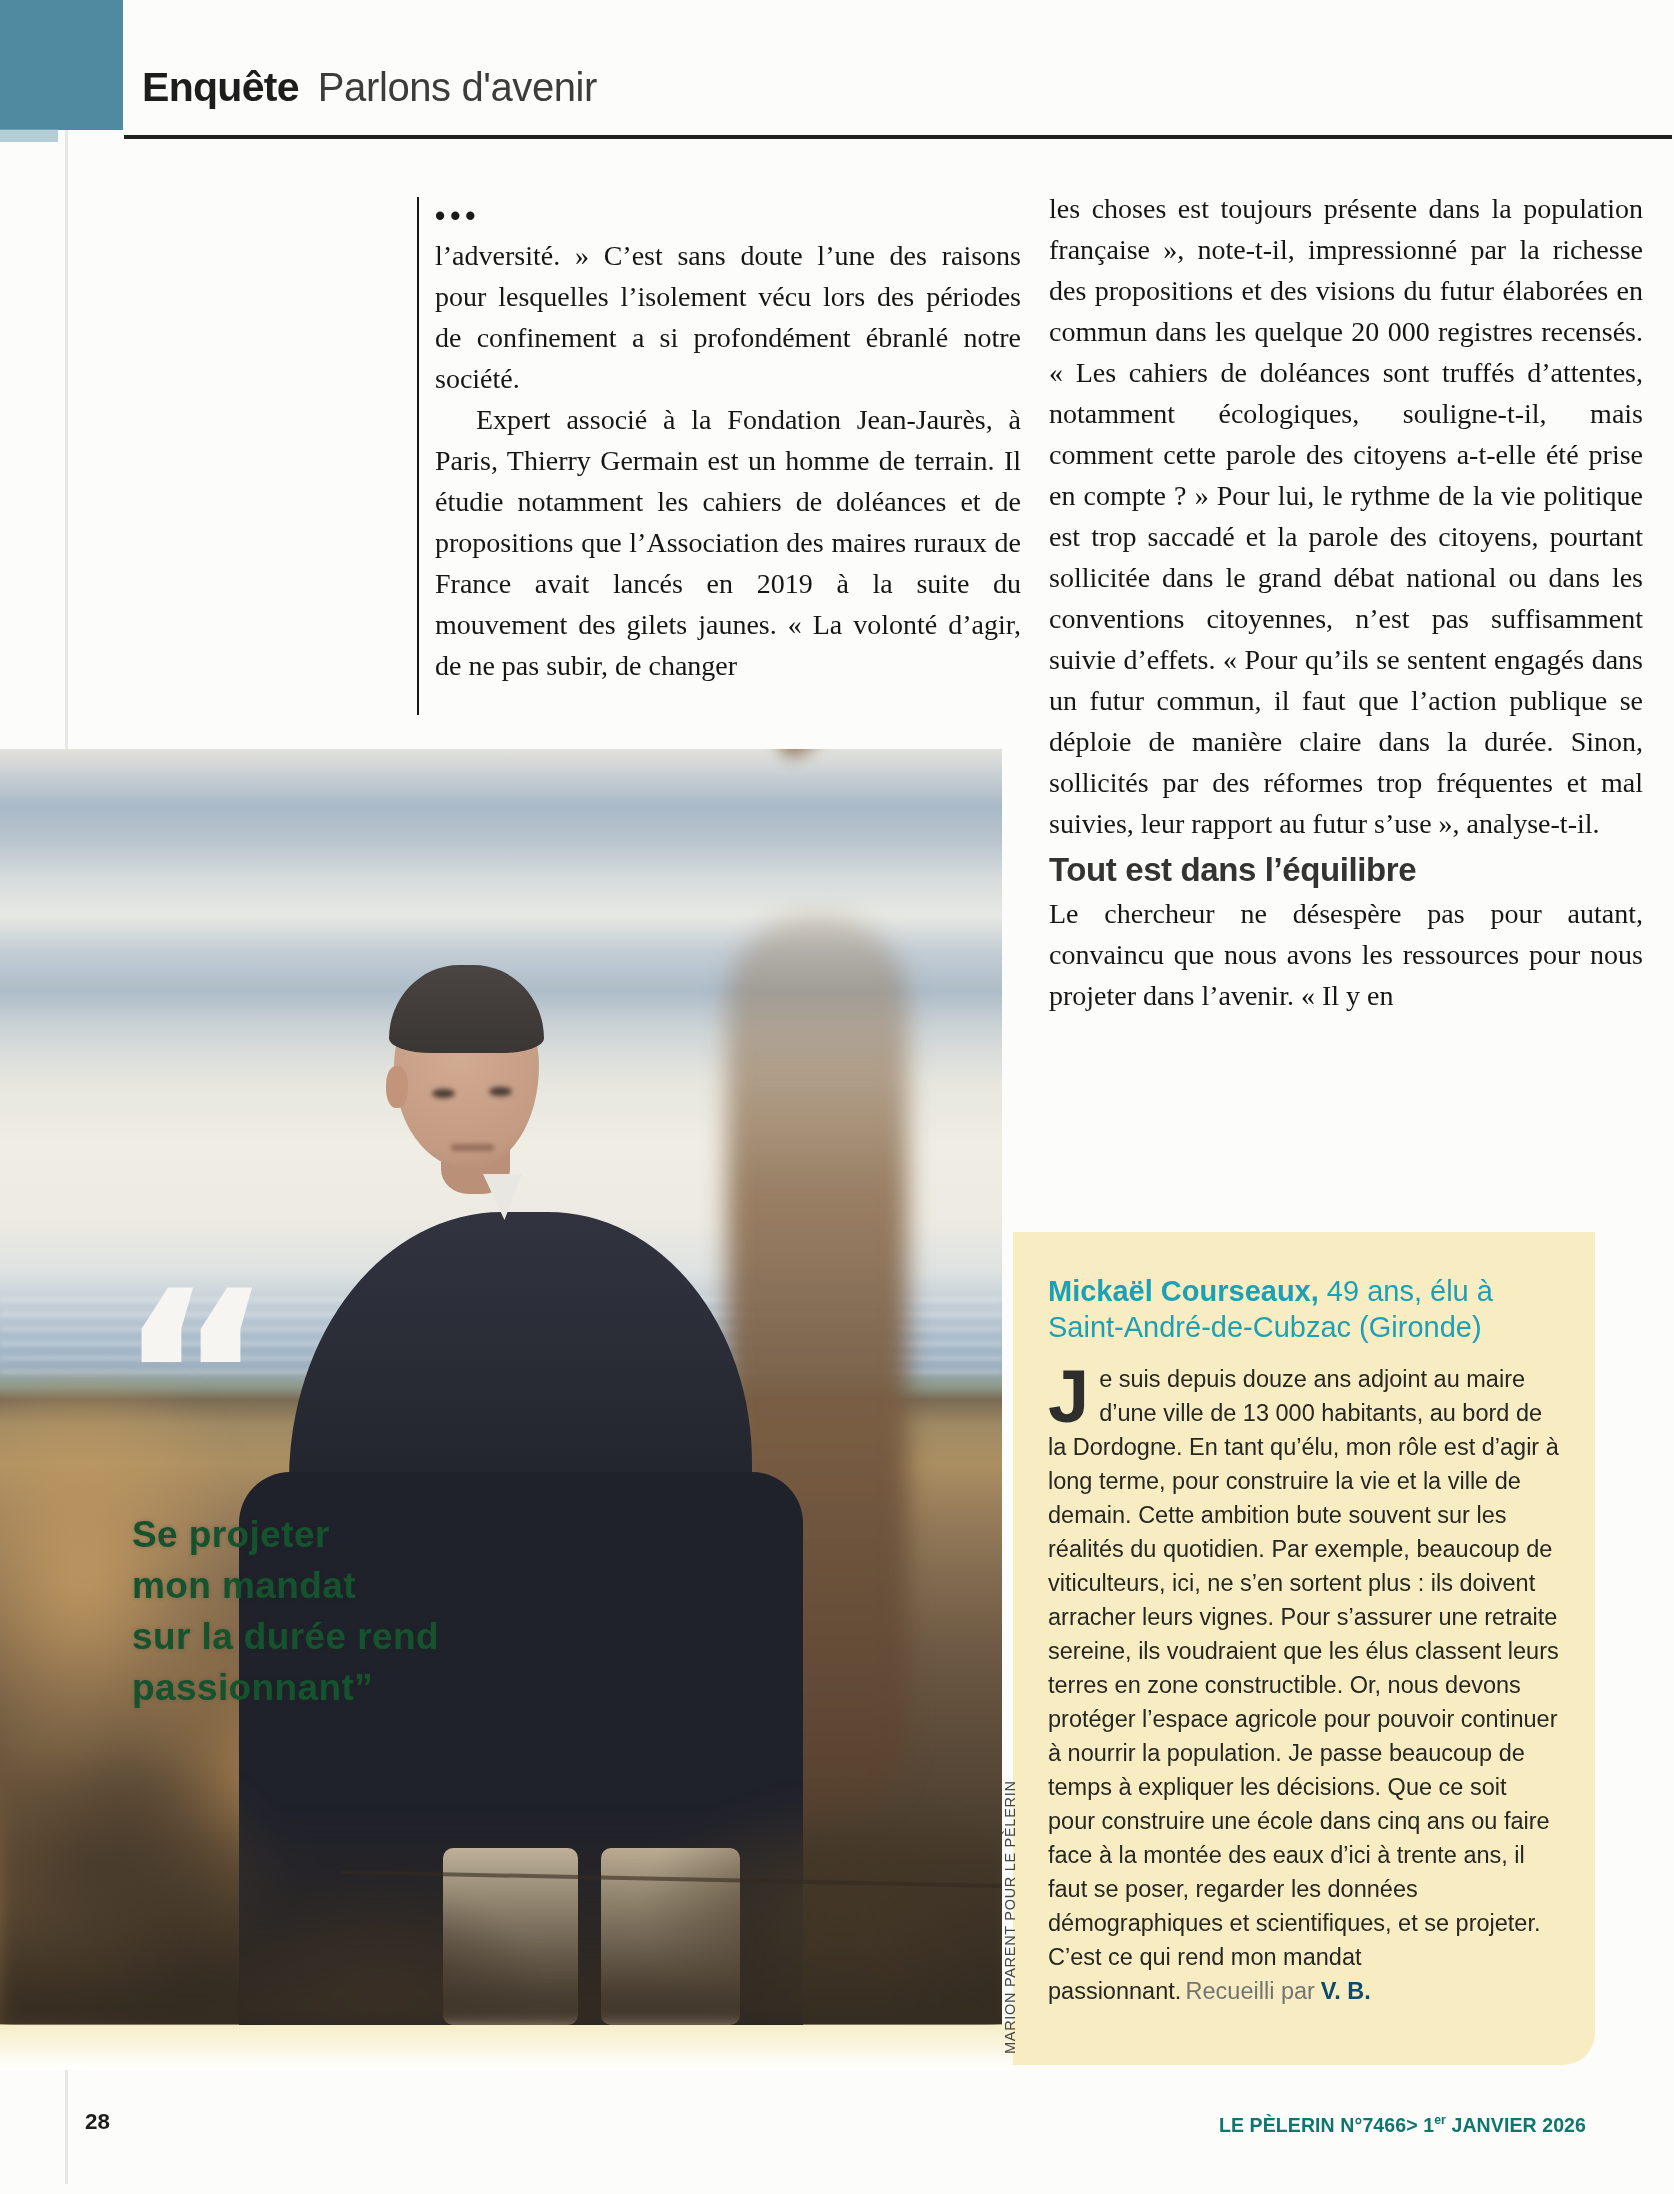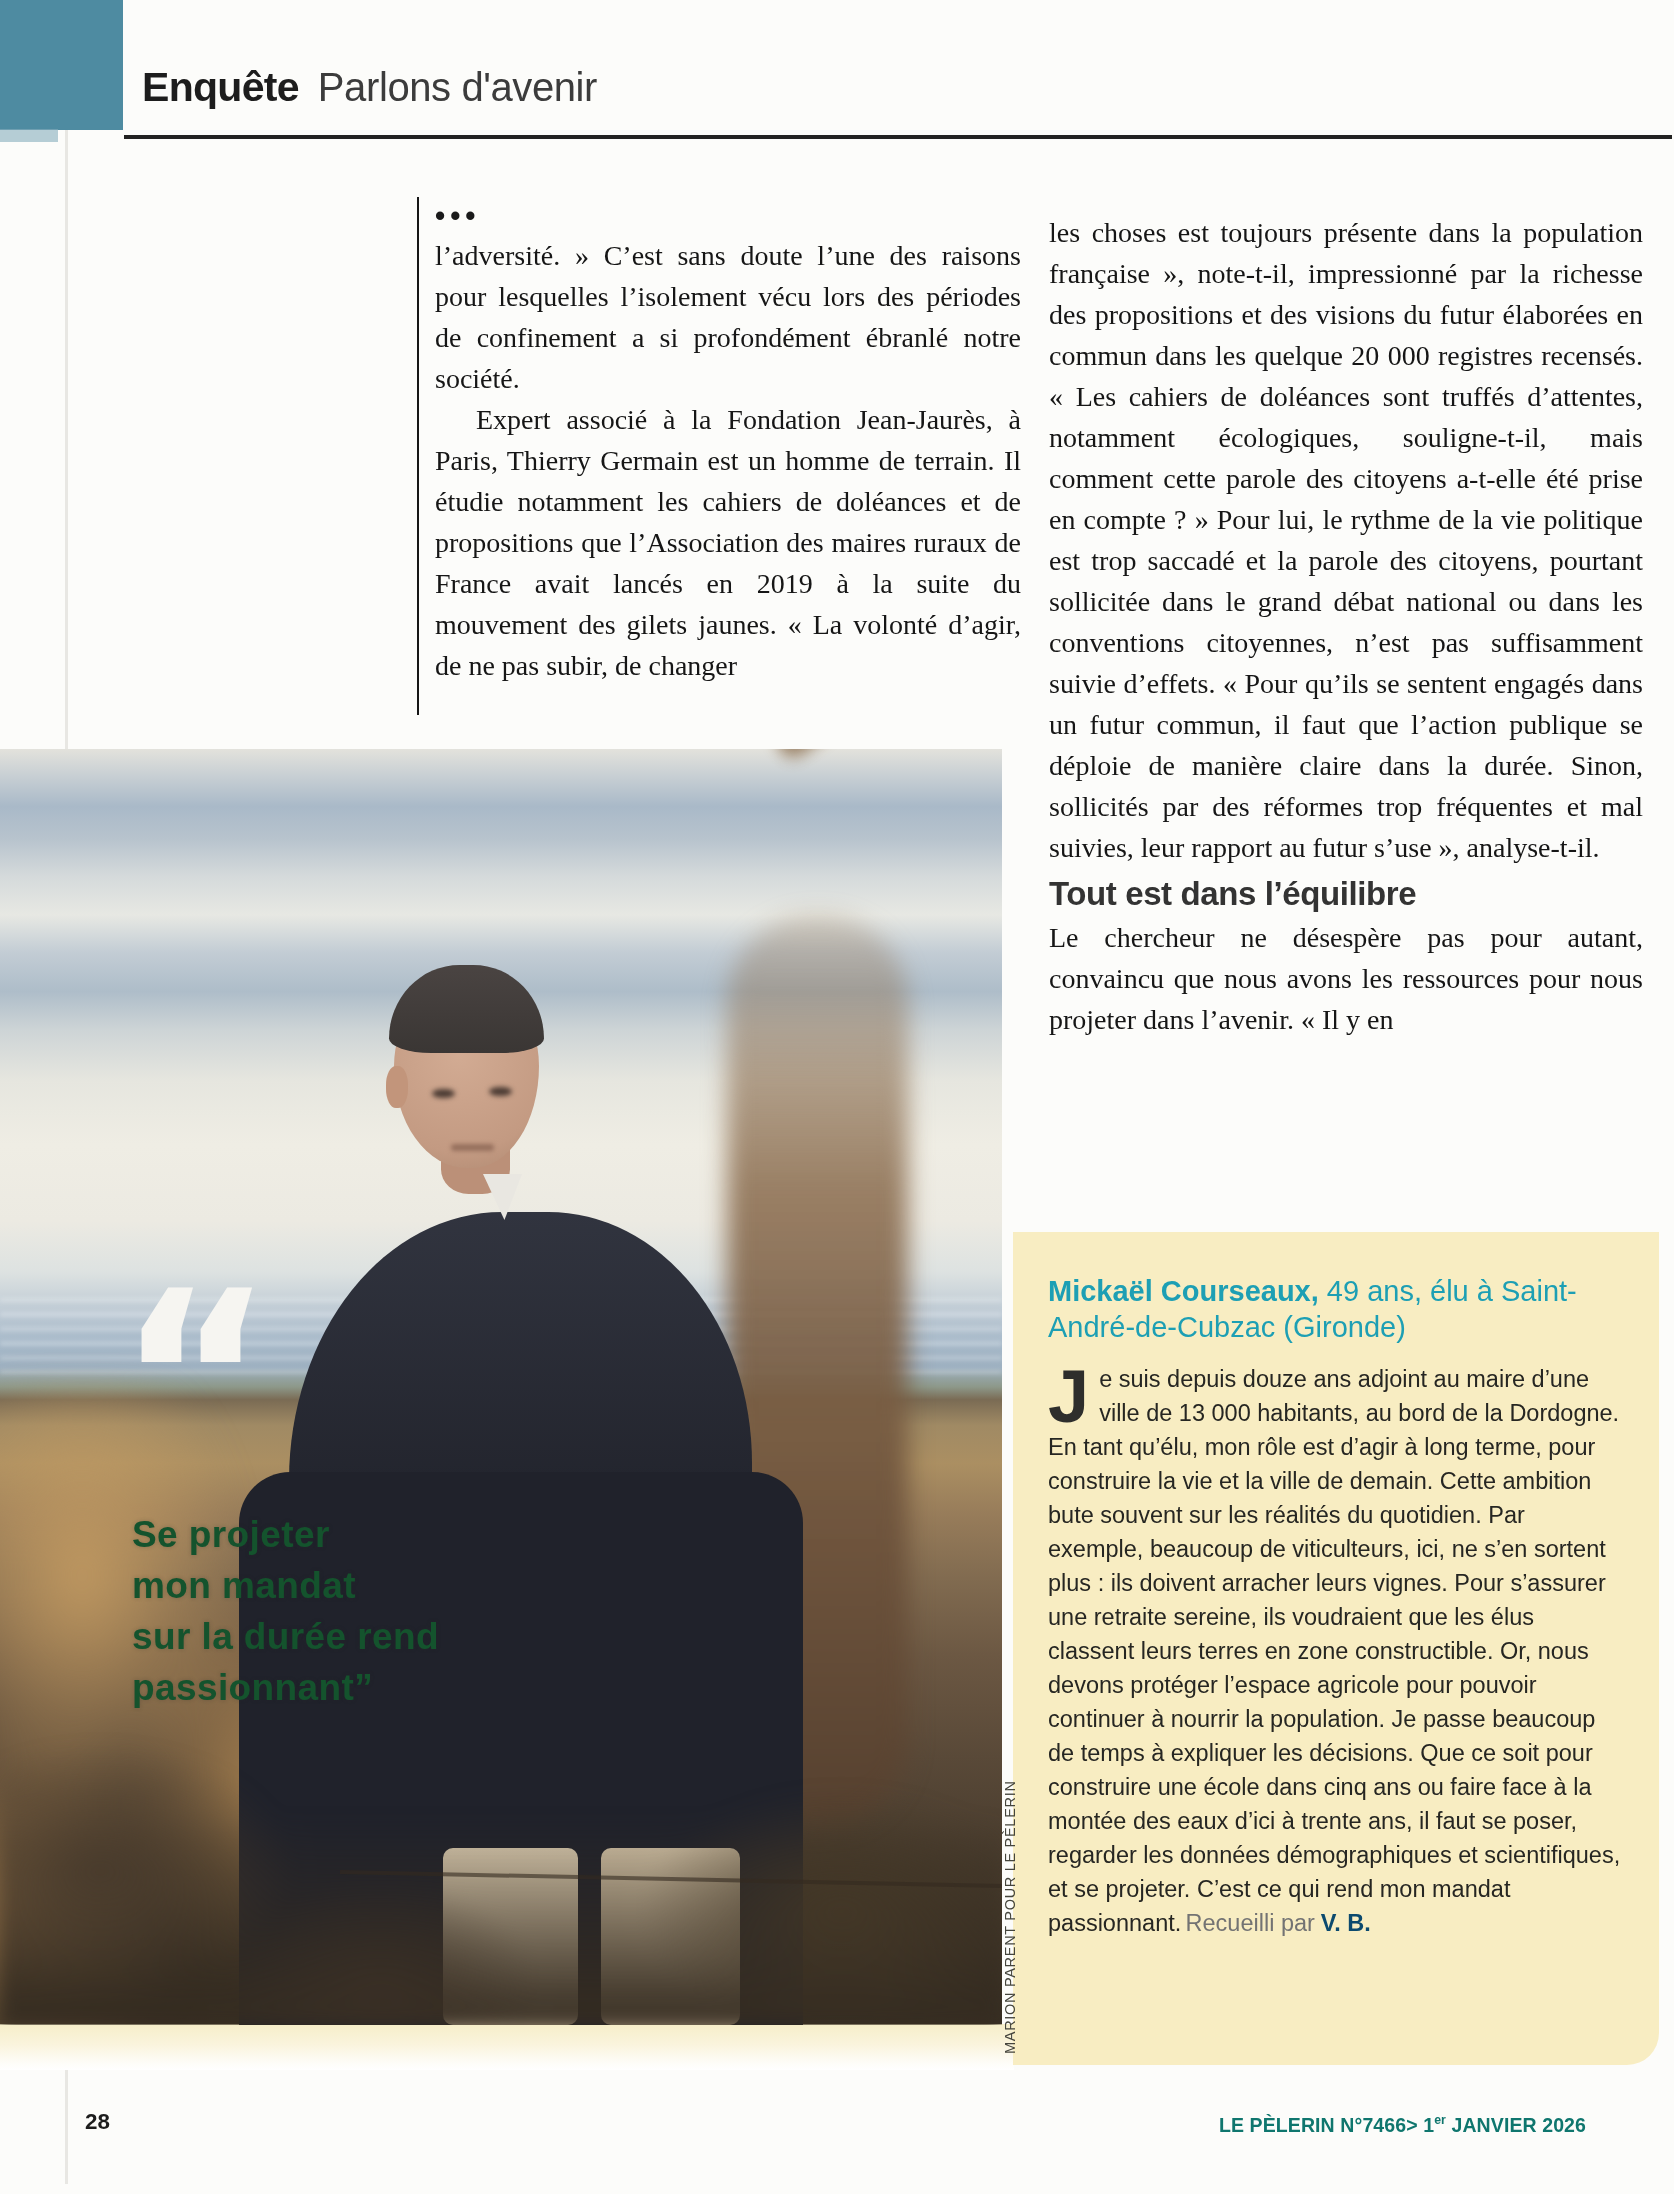--- a/index.html
+++ b/index.html
@@ -13,21 +13,21 @@
   .kicker{font-size:41px;font-weight:700;color:#1d1d1d;letter-spacing:-0.7px;text-align:center;}
   .kicker-sub{font-size:40px;font-weight:400;color:#3c3c3c;margin-left:19px;letter-spacing:-0.4px;}
   .header-rule{position:absolute;left:124px;top:135px;width:1548px;height:3.6px;background:#222;}
   .scan-edge{position:absolute;left:65px;top:43px;width:2.9px;height:2141px;background:#e8e7e3;}
 
   
   .serif{font-family:"Liberation Serif","DejaVu Serif",serif;font-size:28px;line-height:41px;
          text-align:justify;margin:0;color:#161616;}
   .col-rule{position:absolute;left:417px;top:197px;width:2.2px;height:518px;background:#161616;}
   .col1{position:absolute;left:435px;top:200px;width:586px;}
-  .col2{position:absolute;left:1049px;top:212px;width:594px;}
+  .col2{position:absolute;left:1049px;top:188px;width:594px;}
   .dots{font-size:29px;font-weight:700;letter-spacing:5px;color:#1a1a1a;height:35px;}
   .indent{text-indent:41px;}
   .subhead{font-family:"Liberation Sans","DejaVu Sans",sans-serif;font-weight:700;
            font-size:33px;line-height:39px;color:#333;margin:5.8px 0 4.3px 0;letter-spacing:-0.4px;}
 
   
   .photo{position:absolute;left:0;top:749px;width:1002px;height:1276px;overflow:hidden;background:#cfd3d2;}
   .ph{position:absolute;}
   .ph-sky{inset:0;background:linear-gradient(180deg,
     #e3e2dc 0%,#c9d0d4 2%,#a9b9c8 4.5%,#b7c3cd 7%,#d5dadb 10%,#e7e8e3 13%,
@@ -82,21 +82,21 @@
   .qtext{position:absolute;left:132px;top:1509px;z-index:10;}
   .qline{display:block;font-size:37px;line-height:51px;font-weight:700;color:#14532d;
     letter-spacing:0.4px;text-shadow:0 0 4.3px rgba(40,40,40,.25);}
 
   
   .credit{position:absolute;left:1002px;top:1757px;height:297px;width:22px;z-index:11;
     writing-mode:vertical-rl;transform:rotate(180deg);font-size:14.5px;letter-spacing:0.7px;
     color:#45453c;white-space:nowrap;}
 
   
-  .sidebar{position:absolute;left:1013px;top:1232px;width:646px;height:833px;background:#f8edc2;
+  .sidebar{position:absolute;left:1013px;top:1232px;width:582px;height:833px;background:#f8edc2;
     border-radius:0 0 32px 0;box-sizing:border-box;padding:41px 36px 0 35px;z-index:2;}
   .sb-title{margin:0 0 17.4px 0;font-size:29px;line-height:36px;color:#1d9fb4;font-weight:400;}
   .sb-title .t-bold{font-weight:700;}
   .sb-body{font-size:23.5px;line-height:34px;color:#262622;text-align:left;}
   .dropcap{float:left;font-size:74px;line-height:59px;font-weight:700;color:#2e2e2c;
     margin:4.3px 10px 0 0;}
   .byline-label{color:#737373;margin-left:4.3px;}
   .byline-author{font-weight:700;color:#0c4a6e;margin-left:5.8px;}
   .fade-strip{position:absolute;left:0;top:2024px;width:1014px;height:46px;z-index:1;
     background:linear-gradient(180deg,#f6eec9 0%,#faf4dd 45%,#fefdf8 85%,#ffffff 100%);}

